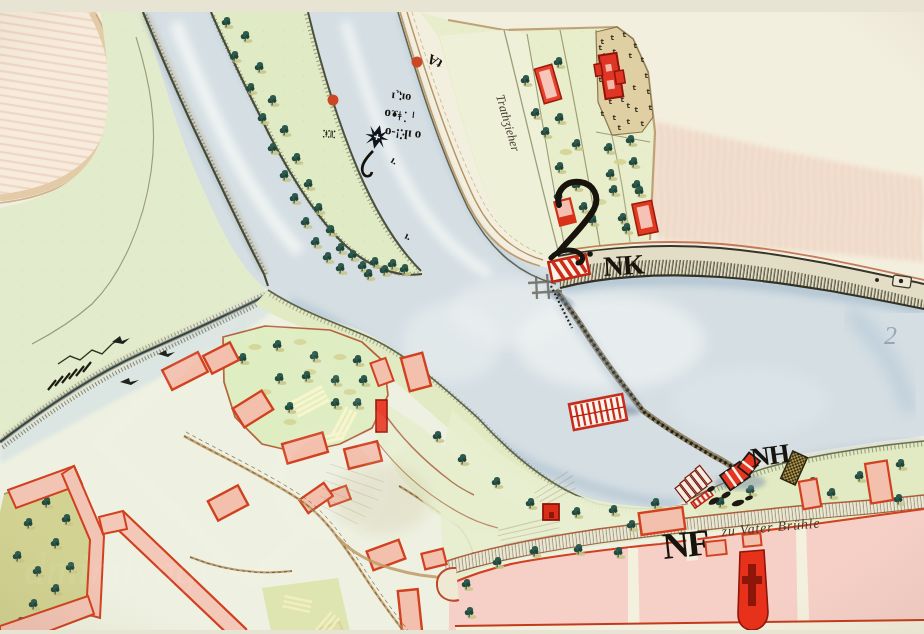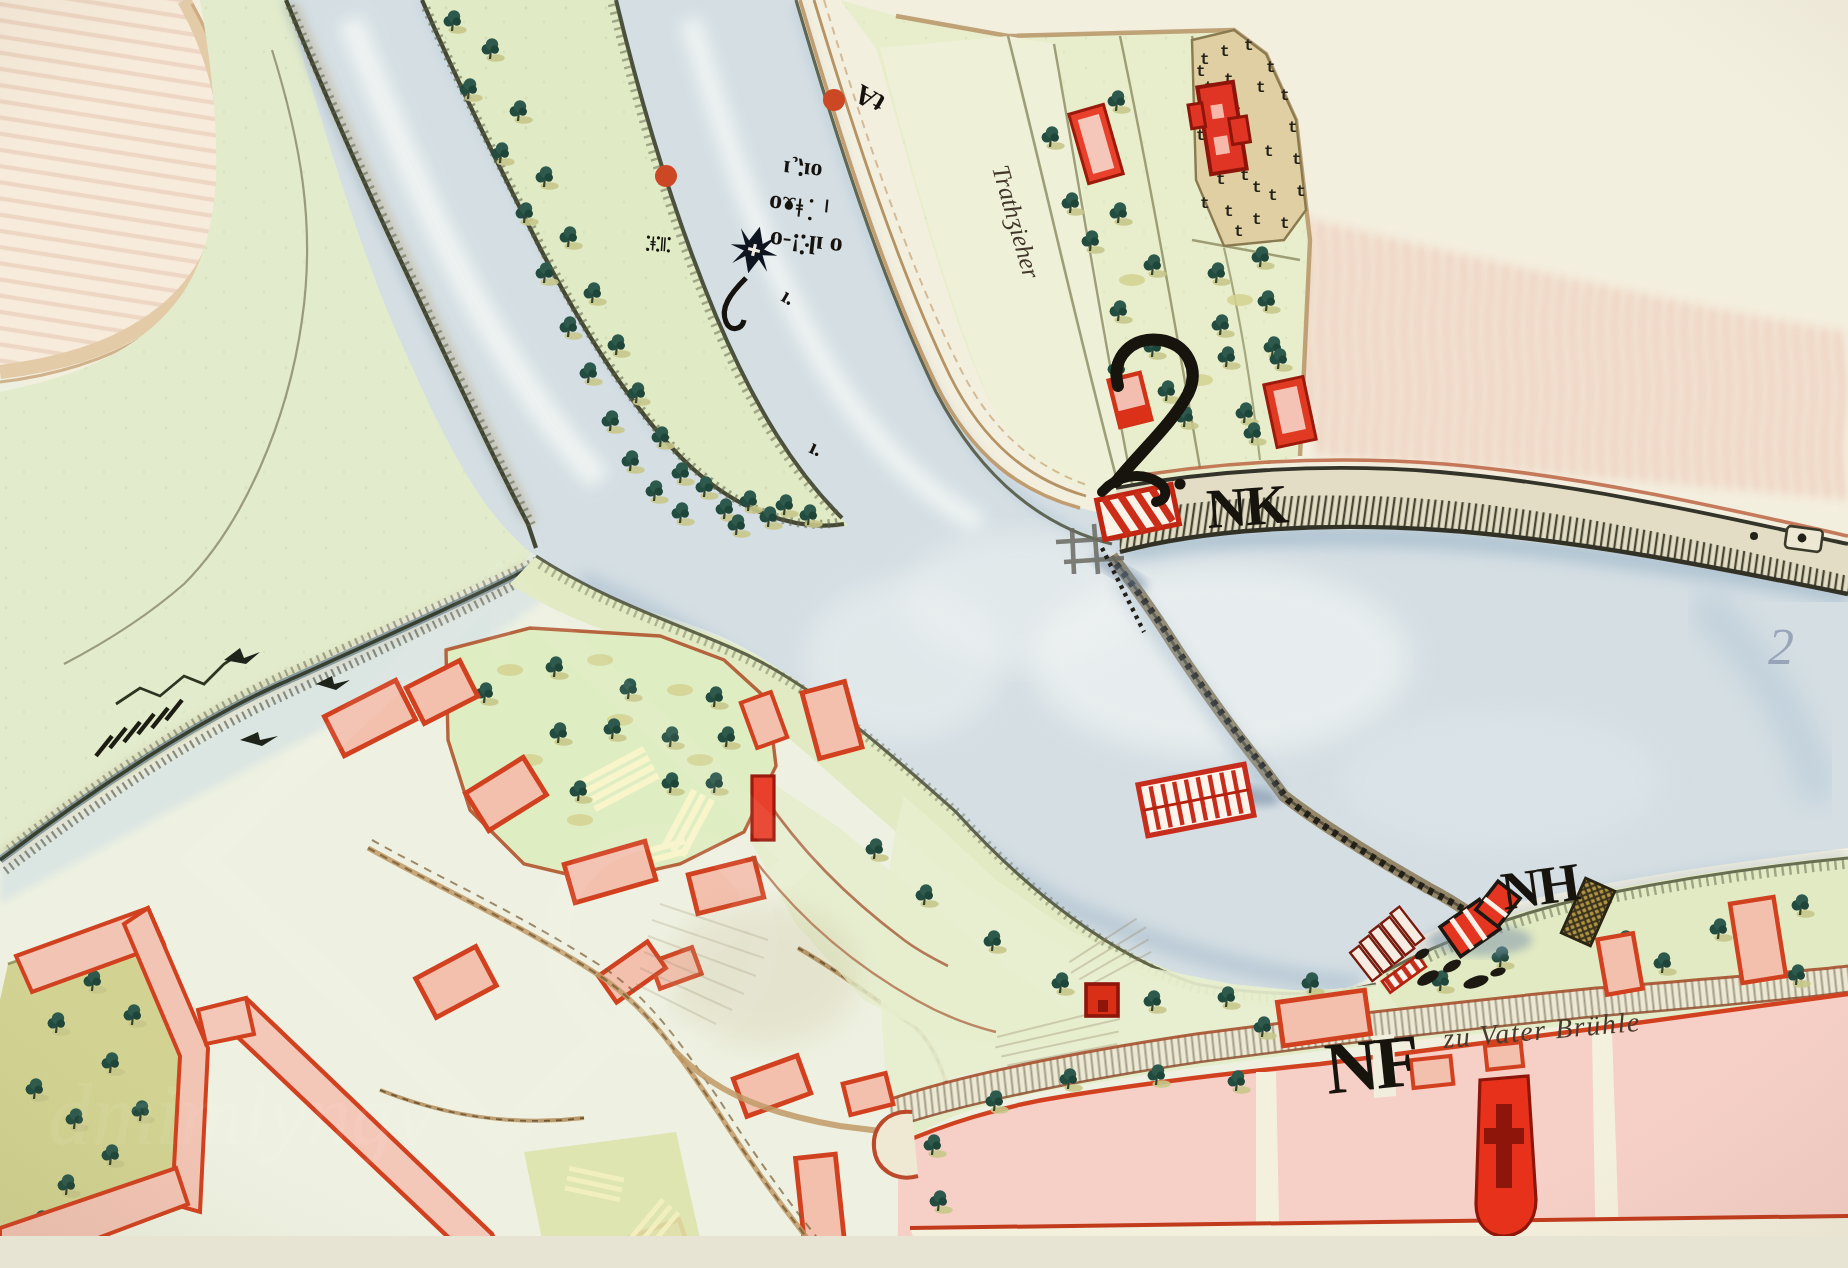--- a/index.html
+++ b/index.html
@@ -1,15 +1,15 @@
 <!DOCTYPE html>
 <html><head><meta charset="utf-8">
 <style>
 html,body{margin:0;padding:0;background:#e8e4d4;font-family:"Liberation Serif",serif;}
-#map{width:924px;height:618px;position:relative;overflow:hidden;}
+#map{width:924px;height:618px;position:relative;overflow:hidden;margin-top:12px;}
 </style></head>
 <body>
 <div id="map">
 <svg width="924" height="634" viewBox="0 0 924 634">
 <defs>
 <filter id="b2">
           <feGaussianBlur stdDeviation="2"></feGaussianBlur>
         </filter>
 <filter id="b4">
           <feGaussianBlur stdDeviation="4"></feGaussianBlur>

